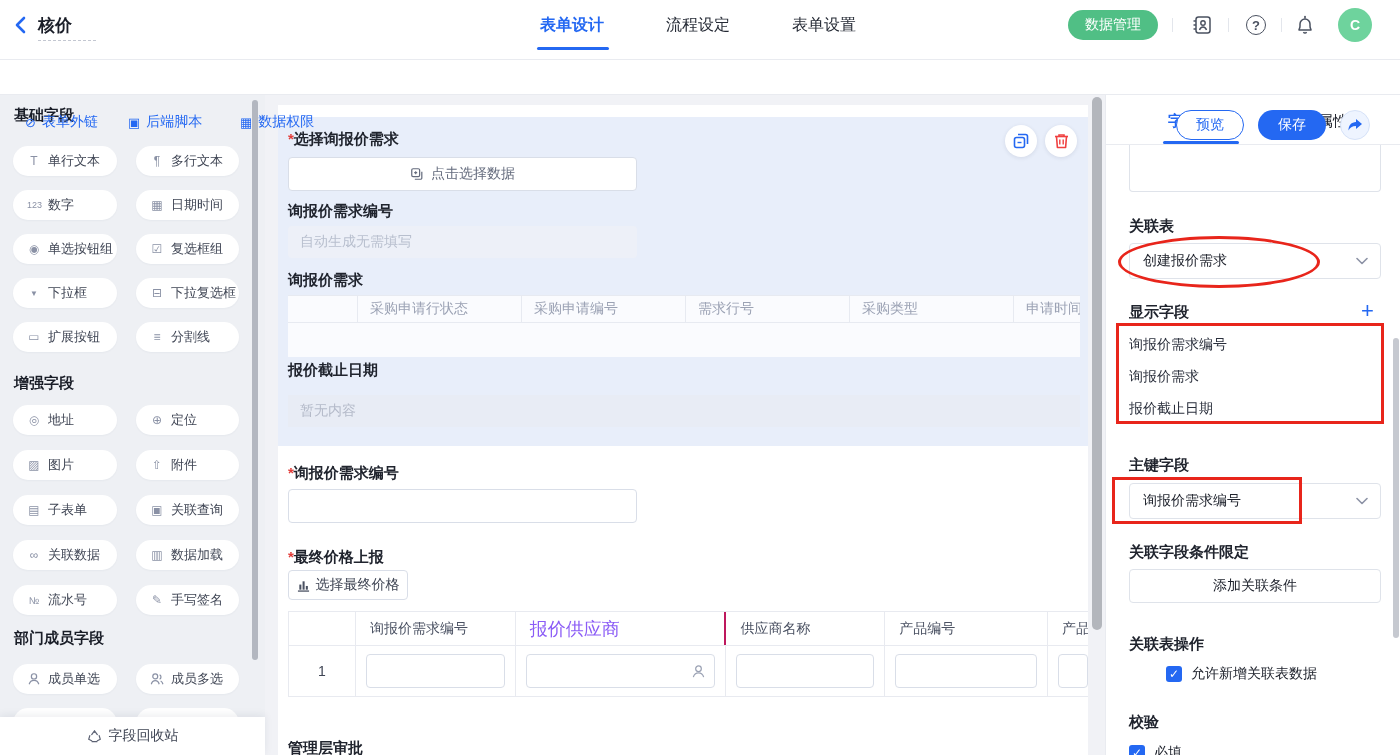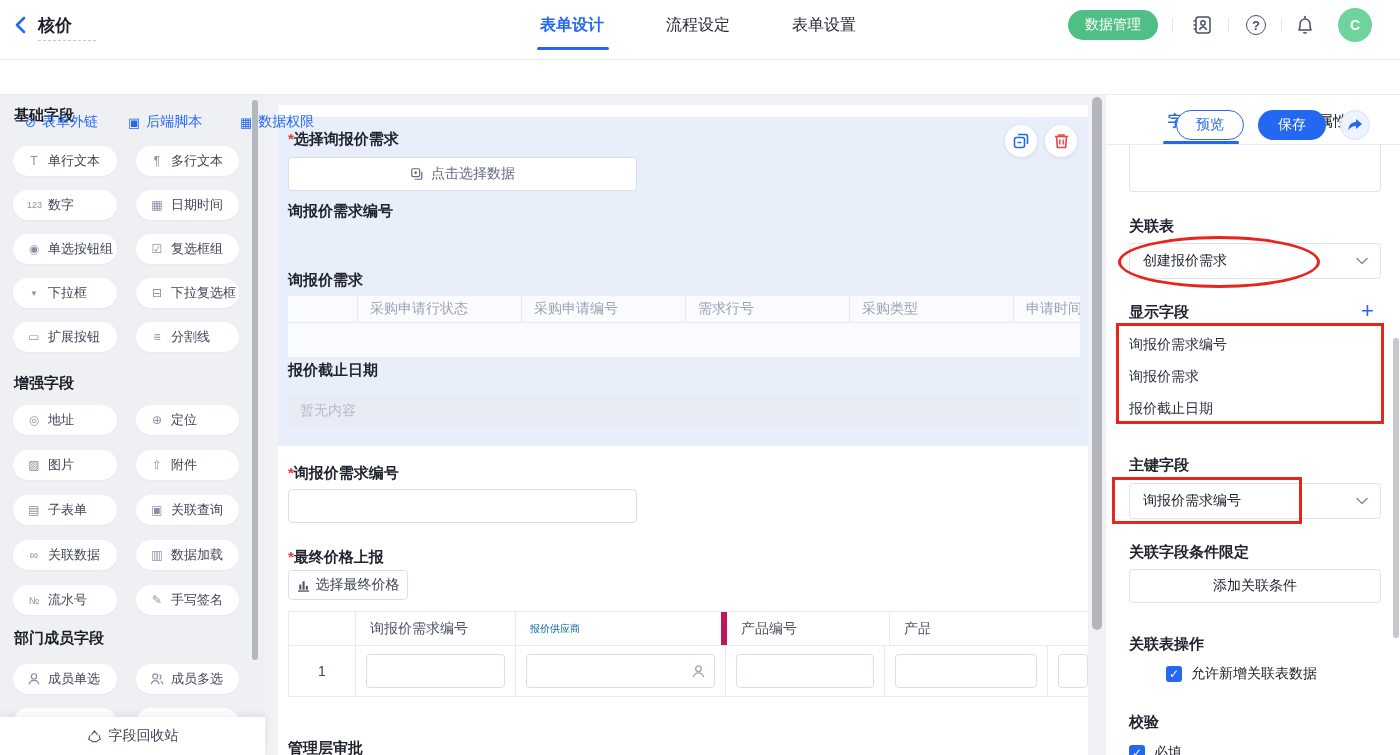--- a/index.html
+++ b/index.html
@@ -286,20 +286,21 @@
       <div class="abs ctl select-data-btn">
         <svg width="14" height="14" viewBox="0 0 16 16">
             <rect x="2" y="2" width="9" height="9" rx="1.5" fill="none" stroke="#646b7d" stroke-width="1.4"></rect>
             <path d="M13.5 5.5 v7 a1.5 1.5 0 0 1 -1.5 1.5 H5.5" fill="none" stroke="#646b7d" stroke-width="1.4"></path>
             <path d="M6.5 4.8 v3.4 M4.8 6.5 h3.4" stroke="#646b7d" stroke-width="1.3"></path>
           </svg>
         <span>点击选择数据</span>
       </div>
 
       <div class="abs flabel" style="left:10px;top:85px;">询报价需求编号</div>
+      <div class="abs dis-input">自动生成无需填写</div>
 
       <div class="abs flabel" style="left:10px;top:154px;">询报价需求</div>
       <div class="abs t1">
         <div class="hrow">
           <div class="hcell" style="width:70px;"></div>
           <div class="hcell" style="width:164px;">采购申请行状态</div>
           <div class="hcell" style="width:164px;">采购申请编号</div>
           <div class="hcell" style="width:164px;">需求行号</div>
           <div class="hcell" style="width:164px;">采购类型</div>
           <div class="hcell" style="width:66px;">申请时间</div>
@@ -322,21 +323,22 @@
           <rect x="6" y="2.5" width="2.2" height="9" fill="#4a5162"></rect>
           <rect x="9.5" y="7.5" width="2.2" height="4" fill="#4a5162"></rect>
         </svg>
       <span>选择最终价格</span>
     </div>
 
     <div class="abs" style="left:10px;top:506px;width:800px;border:1px solid #e8eaf0;border-right:none;">
       <div class="hrow t2h" style="display:flex;height:34px;border-bottom:1px solid #e8eaf0;">
         <div style="width:67px;border-right:1px solid #e8eaf0;"></div>
         <div style="width:160px;border-right:1px solid #e8eaf0;font-size:14px;color:#4a5162;display:flex;align-items:center;padding-left:14px;white-space:nowrap;overflow:hidden;">询报价需求编号</div>
-        <div style="width:211px;border-right:6px solid #be185d;font-size:10px;color:#0369a1;display:flex;align-items:center;padding-left:14px;white-space:nowrap;overflow:hidden;">报价供应商</div>
+        <div style="width:211px;border-right:2px solid #be185d;font-size:18px;color:#8b5cf6;display:flex;align-items:center;padding-left:14px;white-space:nowrap;overflow:hidden;">报价供应商</div>
+        <div style="width:159px;border-right:1px solid #e8eaf0;font-size:14px;color:#4a5162;display:flex;align-items:center;padding-left:14px;white-space:nowrap;overflow:hidden;">供应商名称</div>
         <div style="width:163px;border-right:1px solid #e8eaf0;font-size:14px;color:#4a5162;display:flex;align-items:center;padding-left:14px;white-space:nowrap;overflow:hidden;">产品编号</div>
         <div style="width:40px;font-size:14px;color:#4a5162;display:flex;align-items:center;padding-left:14px;white-space:nowrap;overflow:hidden;">产品</div>
       </div>
       <div style="display:flex;height:50px;">
         <div style="width:67px;border-right:1px solid #e8eaf0;display:flex;align-items:center;justify-content:center;font-size:14px;color:#3f4554;">1</div>
         <div style="width:160px;border-right:1px solid #e8eaf0;display:flex;align-items:center;padding:0 10px;">
             <input class="winput" style="width: 100%; height: 34px;">
           </div>
         <div style="width:211px;border-right:1px solid #e8eaf0;display:flex;align-items:center;padding:0 10px;">
           <div class="winput" style="width:100%;height:34px;display:flex;align-items:center;justify-content:flex-end;padding-right:8px;">

